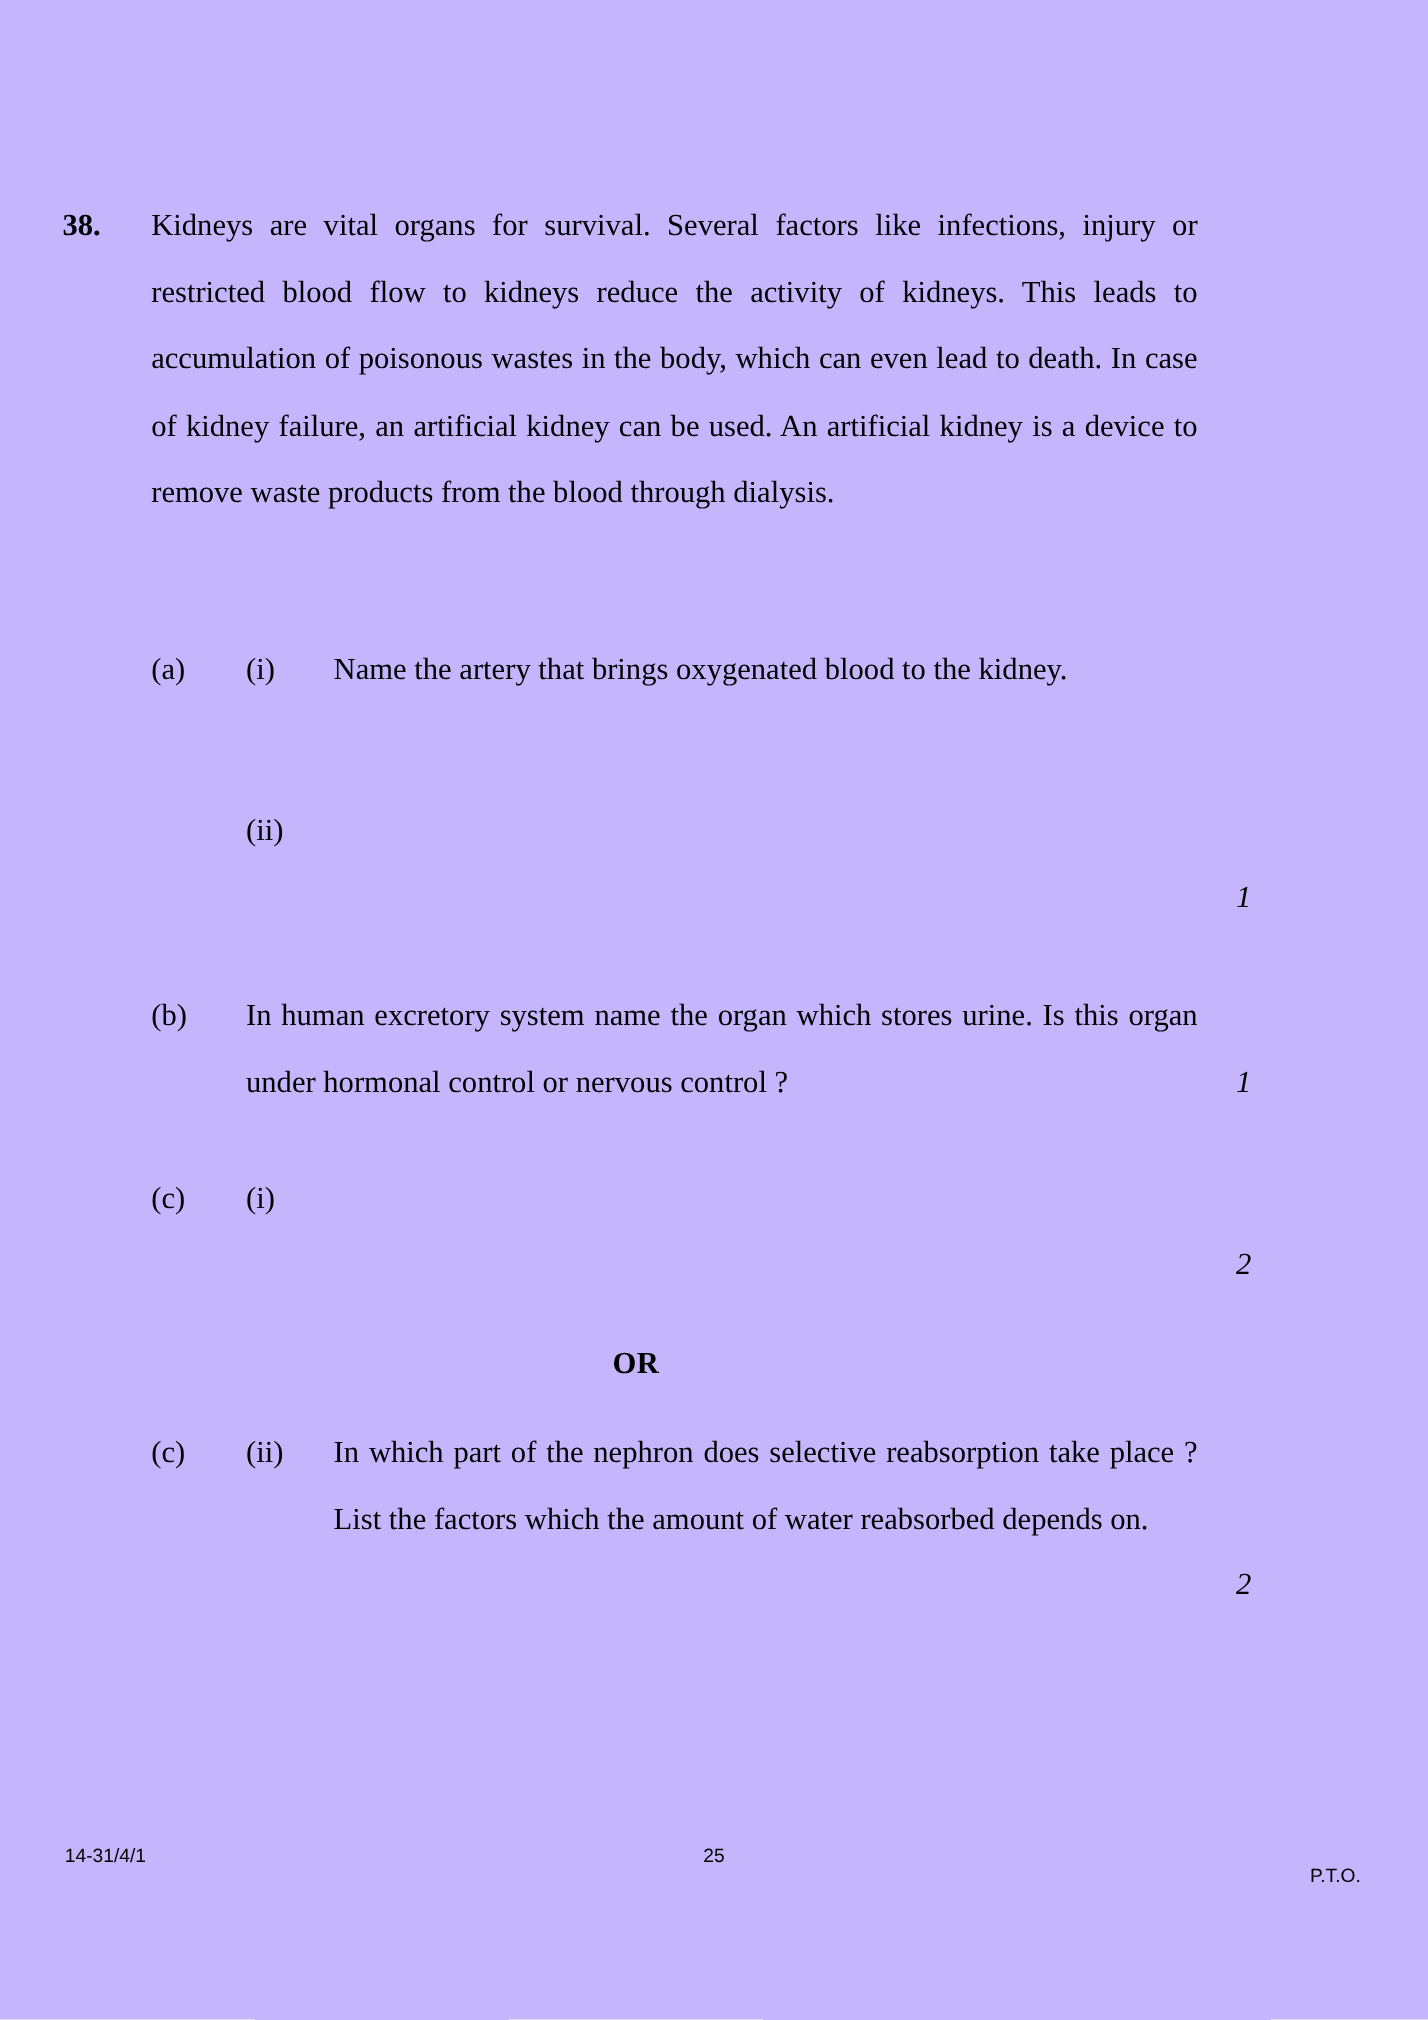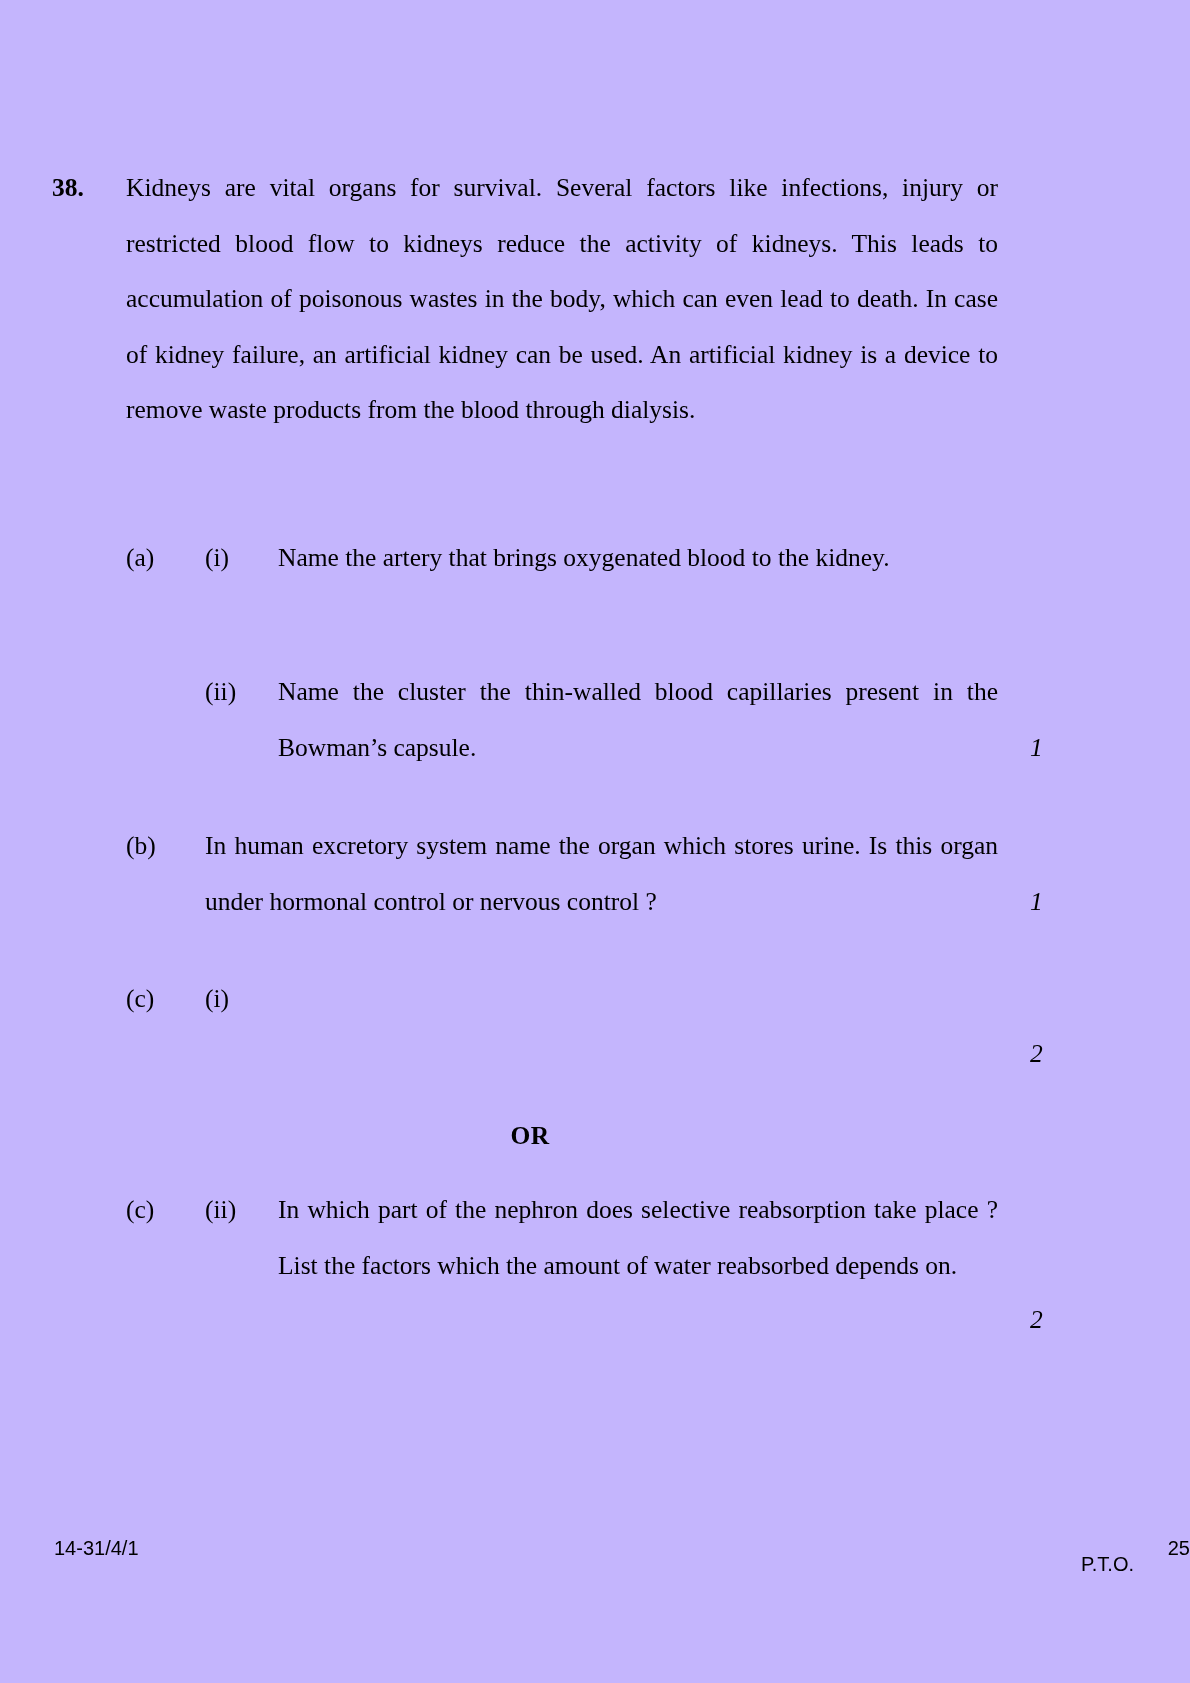--- a/index.html
+++ b/index.html
@@ -98,34 +98,34 @@
   }
 
   
   .footer {
     position: absolute;
     left: 0;
     top: 1528px;
     width: 1190px;
     height: 40px;
     font-family: "Liberation Sans", "DejaVu Sans", sans-serif;
-    font-size: 20px;
+    font-size: 16px;
     line-height: 40px;
   }
   .footer-left {
     position: absolute;
     left: 54px;
     top: 0;
   }
   .footer-center {
     position: absolute;
     left: 0;
     top: 0;
     width: 1190px;
-    text-align: right;
+    text-align: center;
   }
   .footer-right {
     position: absolute;
     right: 56px;
     top: 16px;
     text-align: right;
   }
 </style>
 </head>
 <body>
@@ -134,21 +134,20 @@
 
   <div class="q-number">38.</div>
 
   <div class="q-intro qtext">Kidneys are vital organs for survival. Several factors like infections, injury or restricted blood flow to kidneys reduce the activity of kidneys. This leads to accumulation of poisonous wastes in the body, which can even lead to death. In case of kidney failure, an artificial kidney can be used. An artificial kidney is a device to remove waste products from the blood through dialysis.</div>
 
   <div class="part-label" style="left:126px; top:530px;">(a)</div>
   <div class="roman-label" style="left:205px; top:530px;">(i)</div>
   <div class="part-body-deep qtext" style="top:530px;">Name the artery that brings oxygenated blood to the kidney.</div>
 
   <div class="roman-label" style="left:205px; top:664px;">(ii)</div>
-  <div class="part-body-deep qtext" style="top:664px;">Name the cluster the thin-walled blood capillaries present in the Bowman’s capsule.</div>
   <div class="mark" style="top:720px;">1</div>
 
   <div class="part-label" style="left:126px; top:818px;">(b)</div>
   <div class="part-body-mid qtext" style="top:818px;">In human excretory system name the organ which stores urine. Is this organ under hormonal control or nervous control ?</div>
   <div class="mark" style="top:874px;">1</div>
 
   <div class="part-label" style="left:126px; top:971px;">(c)</div>
   <div class="roman-label" style="left:205px; top:971px;">(i)</div>
   <div class="mark" style="top:1026px;">2</div>
 

